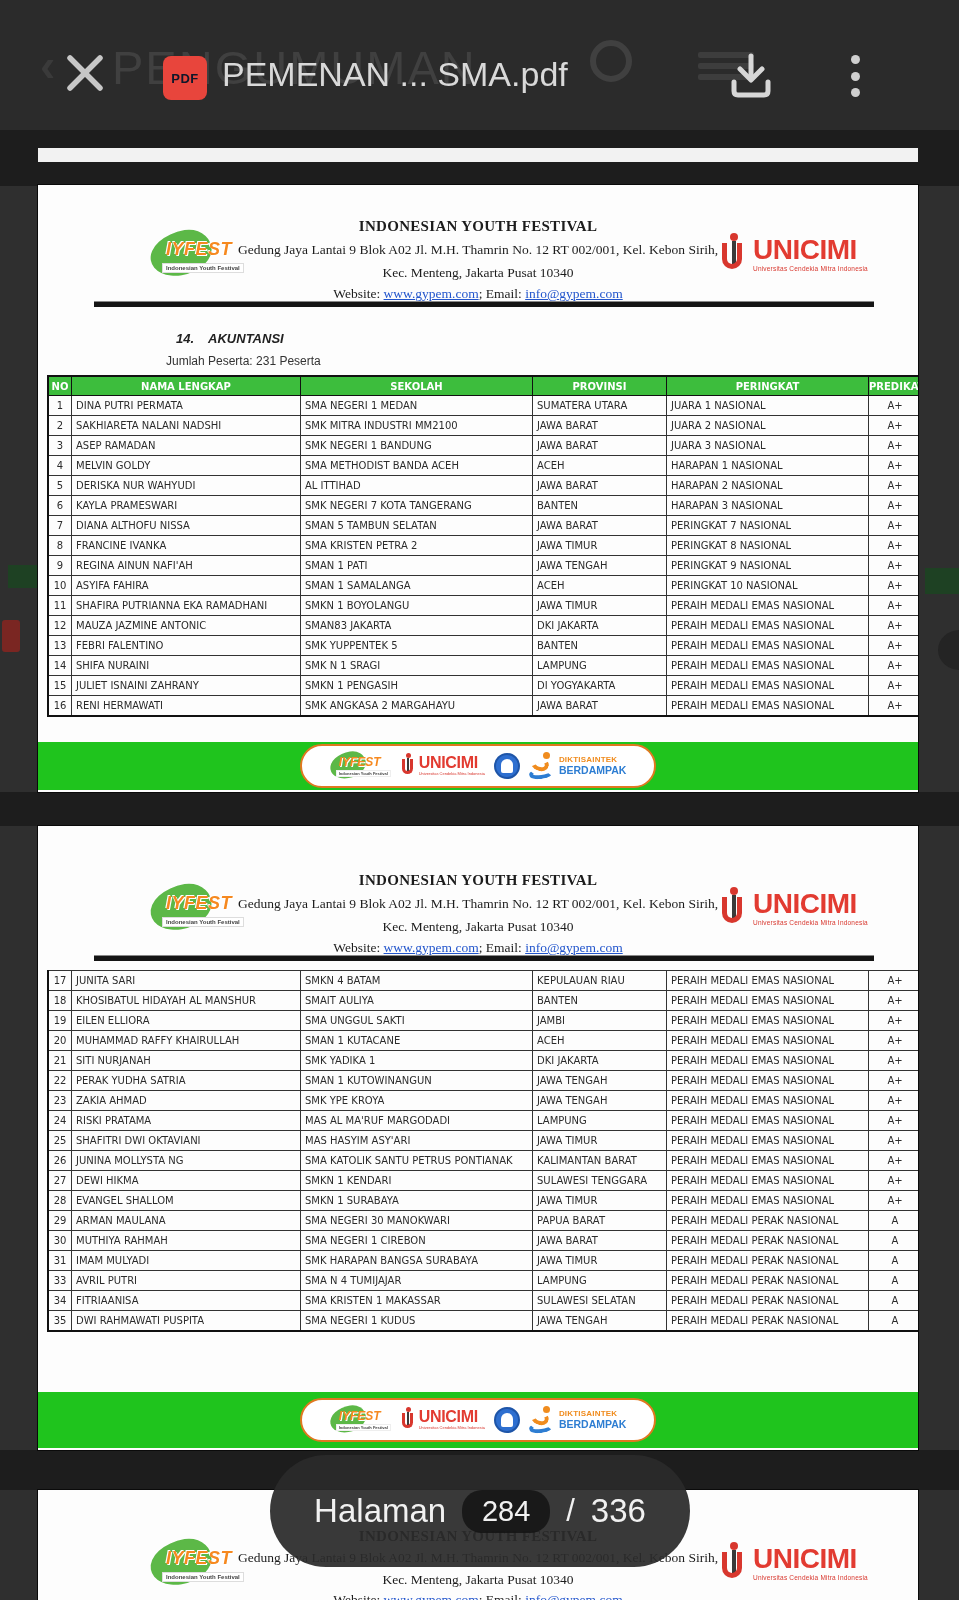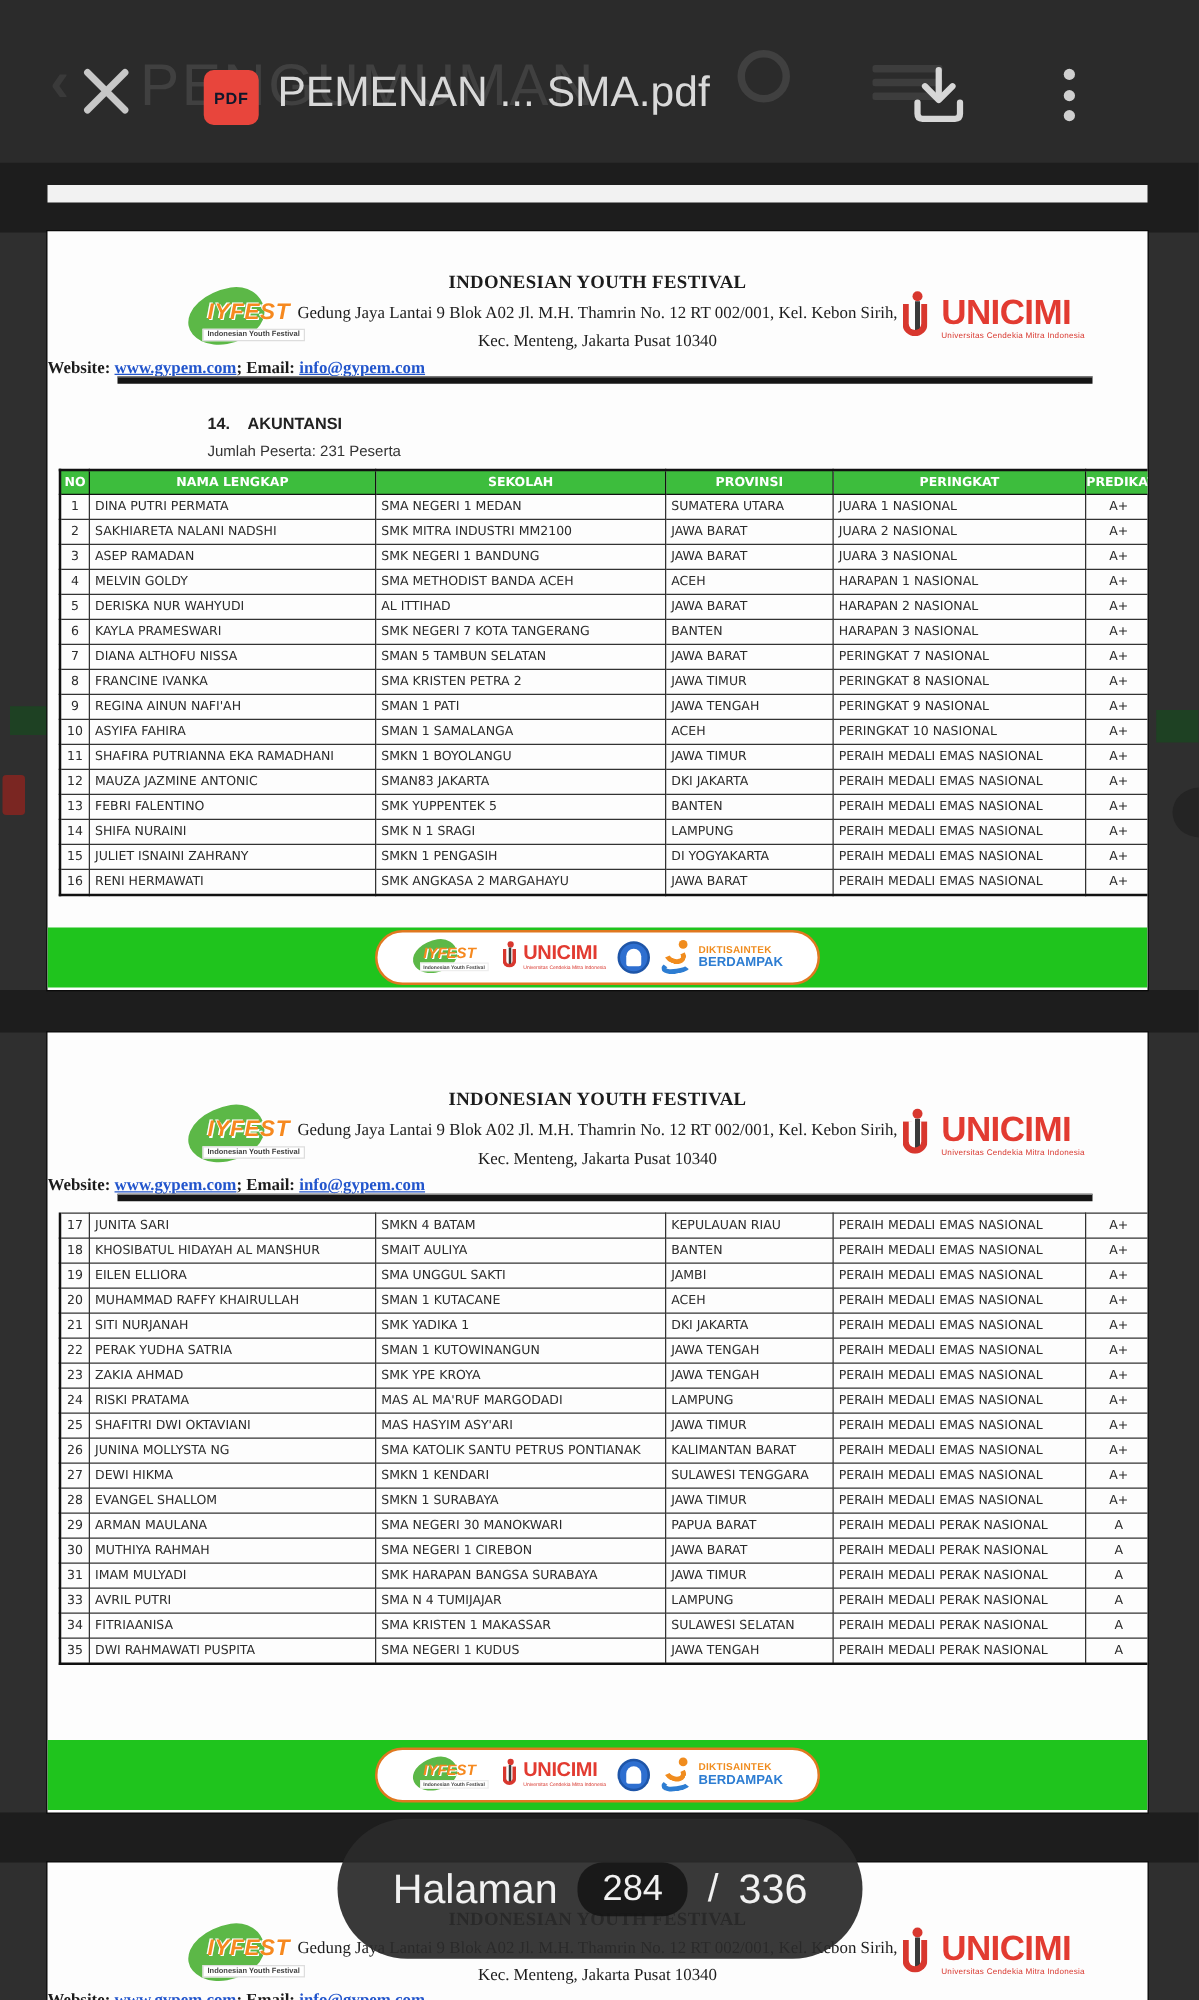--- a/index.html
+++ b/index.html
@@ -37,21 +37,21 @@
   .frag-circle-r{left:938px;top:630px;width:44px;height:40px;background:#242424;border-radius:50%;}
   
   .page{position:absolute;left:38px;width:880px;background:#fdfdfd;z-index:3;overflow:hidden;box-shadow:0 0 0 1px #0a0a0a;}
   .page1{top:185px;height:607px;}
   .page2{top:826px;height:624px;}
   .page3{top:1490px;height:110px;}
   
   .lh{position:absolute;left:0;top:0;width:100%;font-family:"Liberation Serif",serif;color:#1c1c1c;}
   .lh .org{position:absolute;width:100%;text-align:center;font-weight:bold;font-size:15px;letter-spacing:.3px;}
   .lh .addr{position:absolute;width:100%;text-align:center;font-size:13.5px;}
-  .lh .web{position:absolute;width:100%;text-align:left;font-size:13.5px;font-weight:bold;}
+  .lh .web{position:absolute;width:100%;text-align:center;font-size:13.5px;}
   .lh .web a{color:#2255cc;text-decoration:underline;cursor:pointer;}
   .rule{position:absolute;left:56px;right:44px;height:5px;background:#151515;border-top:1px solid #888;}
   
   .iyfest{position:absolute;width:110px;height:52px;}
   .iyfest .blob{position:absolute;left:0;top:0;width:62px;height:44px;background:#5cb847;border-radius:62% 38% 55% 45%/55% 48% 52% 45%;transform:rotate(-10deg);}
   .iyfest .word{position:absolute;left:16px;top:8px;font-style:italic;font-weight:bold;font-size:18px;color:#f6891f;text-shadow:1px 1px 0 #fff,-1px -1px 0 #fff;letter-spacing:.5px;font-family:"Liberation Sans",sans-serif;}
   .iyfest .cap{position:absolute;left:12px;top:32px;background:#fff;border:1px solid #ddd;color:#444;font-size:6px;font-weight:bold;padding:1px 3px;font-family:"Liberation Sans",sans-serif;white-space:nowrap;}
   
   .unicimi{position:absolute;display:flex;align-items:flex-start;font-family:"Liberation Sans",sans-serif;}
   .unicimi .mark{position:relative;width:28px;height:40px;margin-right:5px;}
@@ -182,21 +182,21 @@
           <span class="u"></span>
         </span>
       <span class="txt">
           <span class="name">UNICIMI</span>
           <span class="cap">Universitas Cendekia Mitra Indonesia</span>
         </span>
     </div>
     <div class="rule" style="top:116px;"></div>
   </div>
 
-  <div class="sec-head" style="left:128px;top:146px;">
+  <div class="sec-head" style="left:138px;top:146px;font-style:italic;">
     <span class="num">14.</span><span>AKUNTANSI</span>
   </div>
   <div class="sec-sub" style="left:128px;top:169px;">Jumlah Peserta: 231 Peserta</div>
 
   <table class="doc-table" style="top:190px;">
     <thead>
         <tr>
           <th class="c0">NO</th>
           <th class="c1">NAMA LENGKAP</th>
           <th class="c2">SEKOLAH</th>

